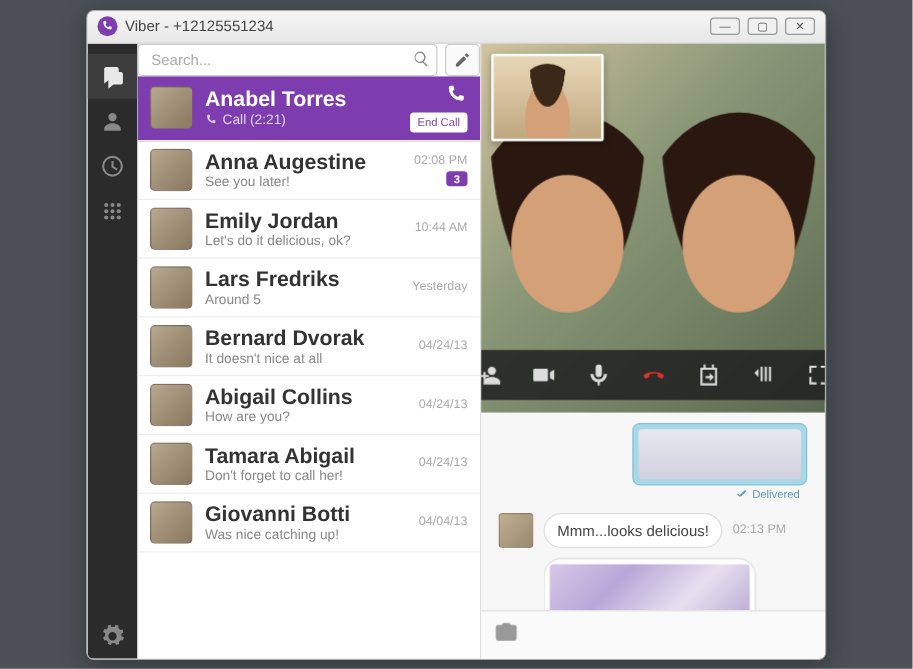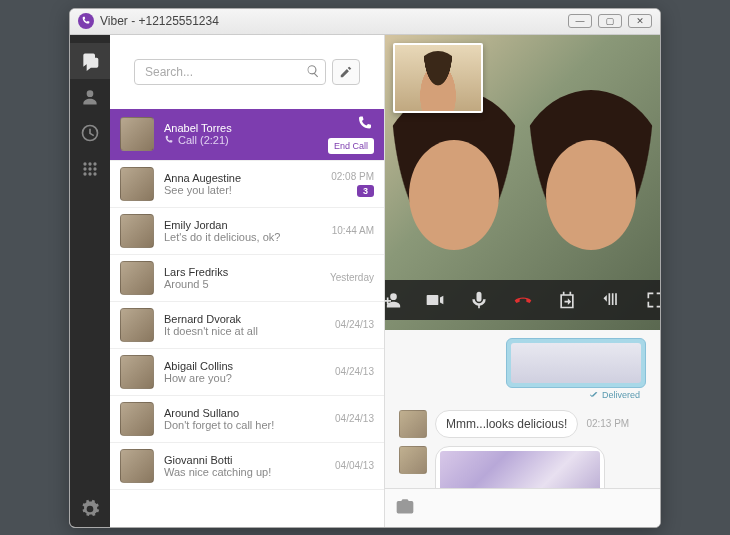--- a/index.html
+++ b/index.html
@@ -11,34 +11,34 @@
 .win-controls{margin-left:auto;display:flex;gap:6px}
 .win-btn{width:24px;height:14px;border:1px solid #999;border-radius:3px;background:#f0f0f0;display:flex;align-items:center;justify-content:center;font-size:9px;color:#555;cursor:pointer}
 .body{flex:1;display:flex;overflow:hidden}
 .rail{width:40px;background:#2b2b2b;display:flex;flex-direction:column;align-items:center;padding-top:8px}
 .rail-item{width:40px;height:36px;display:flex;align-items:center;justify-content:center;cursor:pointer}
 .rail-item.active{background:#3d3d3d}
 .rail-item svg{width:20px;height:20px;fill:#888}
 .rail-item.active svg{fill:#e8e8e8}
 .rail-spacer{flex:1}
 .convlist{width:275px;background:#fff;border-right:1px solid #ddd;display:flex;flex-direction:column}
-.search-row{display:flex;gap:6px;padding:24px;align-items:center}
+.search-row{display:flex;gap:6px;padding:0;align-items:center}
 .search-box{flex:1;position:relative}
 .search-box input{width:100%;height:26px;border:1px solid #ccc;border-radius:4px;padding:0 26px 0 10px;font-size:12px;color:#555}
 .search-box input::placeholder{color:#aaa}
 .search-icon{position:absolute;right:6px;top:5px}
 .search-icon svg{width:14px;height:14px;fill:#888}
 .compose-btn{width:28px;height:26px;border:1px solid #ccc;border-radius:4px;background:#fafafa;display:flex;align-items:center;justify-content:center;cursor:pointer}
 .compose-btn svg{width:14px;height:14px;fill:#666}
 .conv-items{flex:1;overflow-y:auto}
 .conv{display:flex;align-items:center;padding:6px 10px;border-bottom:1px solid #eee;cursor:pointer;position:relative}
 .conv.active{background:#7d3daf;color:#fff}
 .avatar{width:34px;height:34px;border-radius:4px;background:linear-gradient(135deg,#b8a890,#8a7860);flex-shrink:0;margin-right:10px;border:1px solid rgba(0,0,0,.15)}
 .conv-text{flex:1;overflow:hidden}
-.conv-name{font-size:11px;font-weight:normal;color:#333}
+.conv-name{font-size:17px;font-weight:bold;color:#333}
 .conv.active .conv-name{color:#fff}
 .conv-sub{font-size:11px;color:#888;white-space:nowrap;overflow:hidden;text-overflow:ellipsis;display:flex;align-items:center;gap:4px}
 .conv.active .conv-sub{color:#e0d0f0}
 .conv-meta{display:flex;flex-direction:column;align-items:flex-end;gap:3px}
 .conv-time{font-size:10px;color:#aaa}
 .badge{background:#7d3daf;color:#fff;font-size:9px;padding:1px 6px;border-radius:3px;font-weight:bold}
 .endcall{background:#fff;color:#7d3daf;font-size:9px;padding:3px 6px;border-radius:3px;font-weight:normal;cursor:pointer}
 .phone-icon{width:18px;height:18px;fill:#fff;margin-bottom:2px}
 .call-icon{width:10px;height:10px;fill:#e0d0f0}
 .chat{flex:1;display:flex;flex-direction:column;background:#f7f7f7;position:relative}
@@ -47,21 +47,21 @@
 .pip-person{position:absolute;bottom:0;left:50%;transform:translateX(-50%);width:50px;height:60px;background:radial-gradient(ellipse at top,#3a2818 40%,transparent 41%),radial-gradient(ellipse at 50% 75%,#d4a078 50%,transparent 51%);border-radius:50% 50% 0 0}
 .video-people{position:absolute;bottom:0;left:0;right:0;height:240px;display:flex;justify-content:center;align-items:flex-end}
 .person{width:200px;height:240px;position:relative}
 .person-hair{position:absolute;top:0;left:50%;transform:translateX(-50%);width:160px;height:200px;background:radial-gradient(ellipse at top,#2a1810 55%,transparent 56%);border-radius:50% 50% 40% 40%}
 .person-face{position:absolute;top:50px;left:50%;transform:translateX(-50%);width:90px;height:110px;background:#d4a078;border-radius:50%}
 .call-toolbar{position:absolute;bottom:10px;left:50%;transform:translateX(-50%);display:flex;gap:2px;background:rgba(30,30,30,.85);border-radius:6px;padding:4px}
 .call-btn{width:42px;height:32px;display:flex;align-items:center;justify-content:center;cursor:pointer;border-radius:4px}
 .call-btn svg{width:20px;height:20px;fill:#ddd}
 .call-btn.hangup svg{fill:#e03030}
 .messages{flex:1;padding:8px 14px;overflow-y:auto;display:flex;flex-direction:column;gap:8px}
-.msg-row{display:flex;align-items:flex-start;gap:8px}
+.msg-row{display:flex;align-items:flex-end;gap:8px}
 .msg-row.out{justify-content:flex-end}
 .msg-avatar{width:28px;height:28px;border-radius:3px;background:linear-gradient(135deg,#c0b090,#9a8870);border:1px solid rgba(0,0,0,.1)}
 .bubble{background:#fff;border:1px solid #ddd;border-radius:14px;padding:6px 10px;font-size:12px;color:#444;max-width:200px;position:relative}
 .bubble.img{width:170px;height:80px;padding:4px;background:#fff}
 .img-preview{width:100%;height:100%;background:linear-gradient(135deg,#d8c8e8 0%,#b8a8d8 30%,#e8e0f0 60%,#a898c8 100%);border-radius:3px}
 .delivered{font-size:9px;color:#5a9ab0;display:flex;align-items:center;gap:3px;padding:2px 6px}
 .delivered svg{width:10px;height:10px;fill:#5a9ab0}
 .msg-time{font-size:10px;color:#aaa;align-self:center}
 .input-area{border-top:1px solid #ddd;background:#fafafa;padding:6px 10px;display:flex;align-items:center;gap:8px}
 .cam-btn{cursor:pointer}
@@ -217,21 +217,21 @@
                 <span>How are you?</span>
               </div>
             </div>
             <div class="conv-meta">
               <span class="conv-time">04/24/13</span>
             </div>
           </div>
           <div class="conv">
             <div class="avatar"></div>
             <div class="conv-text">
-              <div class="conv-name">Around Sullano</div>
+              <div class="conv-name">Tamara Abigail</div>
               <div class="conv-sub">
                 <span>Don't forget to call her!</span>
               </div>
             </div>
             <div class="conv-meta">
               <span class="conv-time">04/24/13</span>
             </div>
           </div>
           <div class="conv">
             <div class="avatar"></div>

